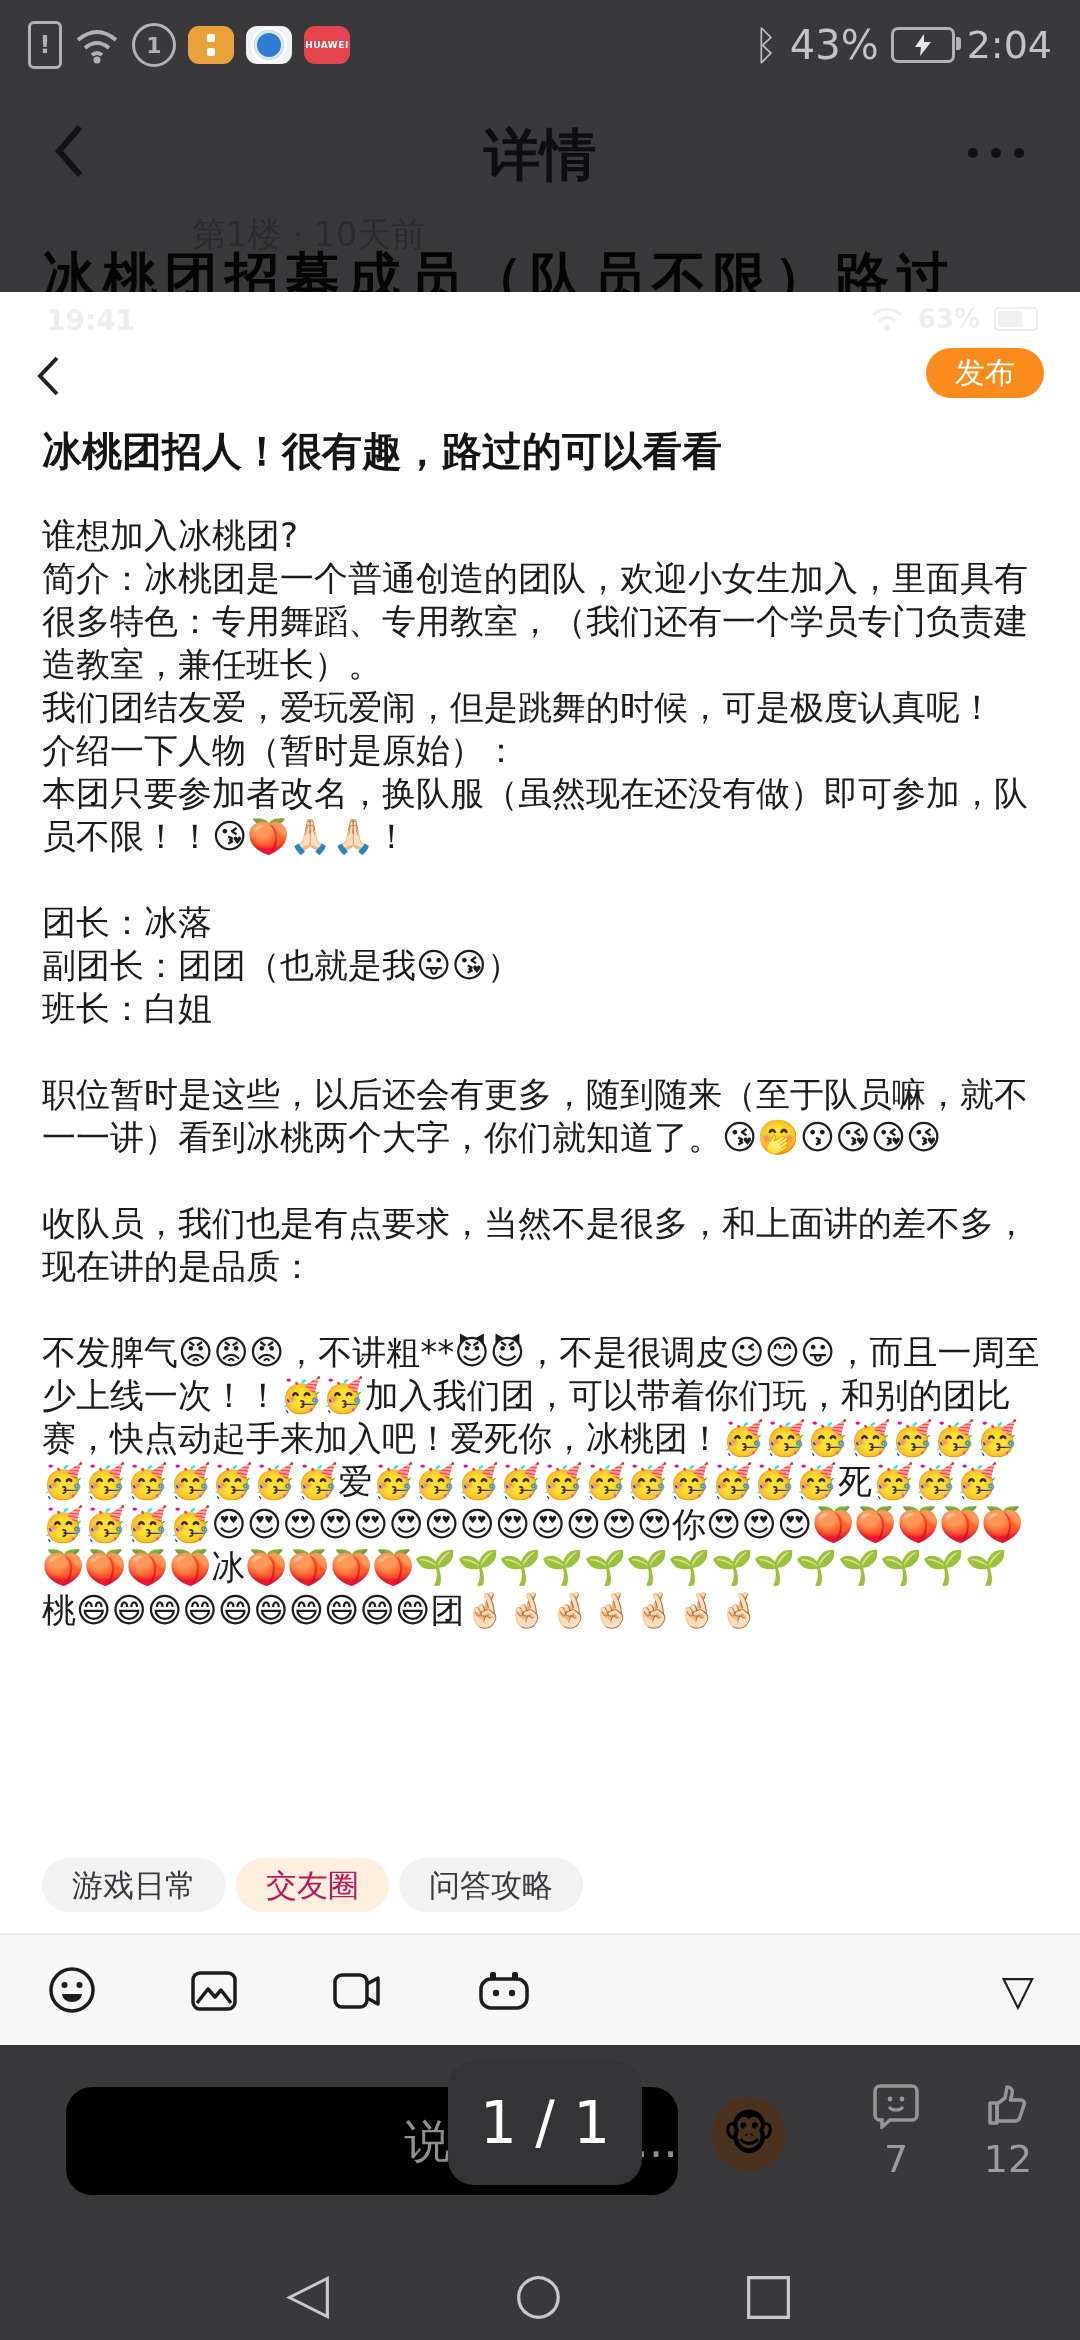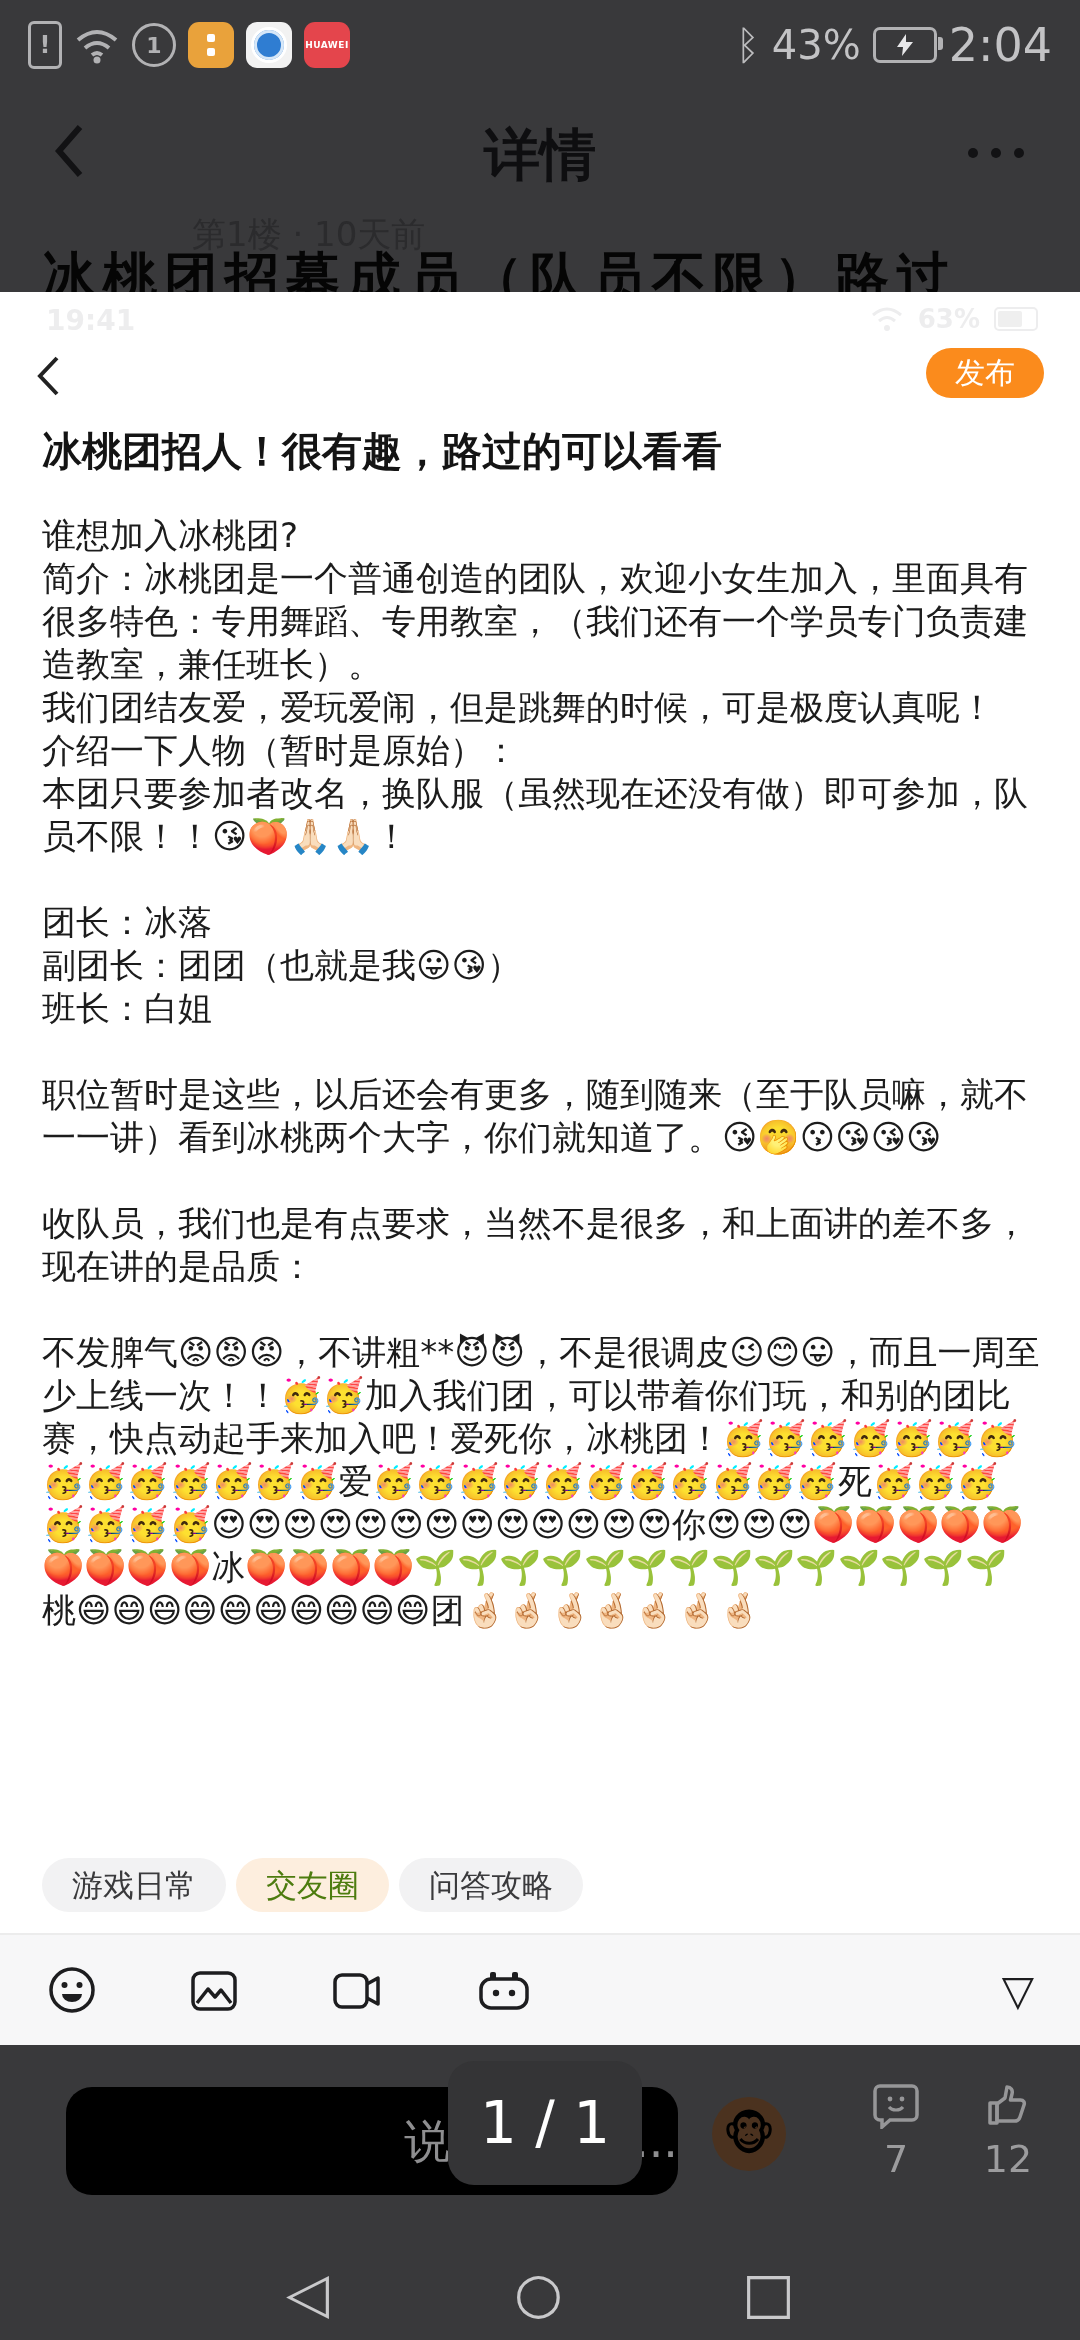--- a/index.html
+++ b/index.html
@@ -4,32 +4,32 @@
 <style>
   html,body{margin:0;padding:0;}
   body{width:1080px;height:2340px;position:relative;overflow:hidden;
        background:#39393b;font-family:"DejaVu Sans",sans-serif;}
 
   
   .sysbar{position:absolute;top:0;left:0;right:0;height:90px;display:flex;align-items:center;justify-content:space-between;padding:0 28px;box-sizing:border-box;}
   .sys-left{display:flex;align-items:center;gap:12px;}
   .sim-ico{width:28px;height:42px;border:3px solid #b2b2b4;border-radius:6px;color:#b2b2b4;font-size:24px;font-weight:bold;display:flex;align-items:center;justify-content:center;}
   .circle-ico{width:38px;height:38px;border:3px solid #b2b2b4;border-radius:50%;color:#b2b2b4;font-size:22px;font-weight:bold;display:flex;align-items:center;justify-content:center;}
-  .appico{width:46px;height:46px;border-radius:11px;display:flex;align-items:center;justify-content:center;}
+  .appico{width:46px;height:38px;border-radius:11px;display:flex;align-items:center;justify-content:center;}
   .appico.orange{background:#e9a23b;flex-direction:column;gap:6px;}
   .appico.orange i{width:8px;height:8px;background:#fff;border-radius:2px;}
   .appico.white{background:#f2f2f2;}
   .appico.white i{width:30px;height:30px;border-radius:50%;background:#2f7dd2;border:3px solid #fff;box-shadow:inset 0 0 0 3px #d6e7f8;}
   .appico.red{background:#e4454c;color:#fff;font-size:9px;font-weight:bold;letter-spacing:.5px;}
   .sys-right{display:flex;align-items:center;gap:12px;color:#c3c3c5;}
   .bt{font-size:40px;color:#bcbcbe;line-height:40px;}
   .pct{font-size:40px;}
   .battery{width:58px;height:30px;border:3px solid #b2b2b4;border-radius:7px;position:relative;display:flex;align-items:center;justify-content:center;}
   .battery:after{content:"";position:absolute;right:-9px;top:7px;width:5px;height:13px;background:#b2b2b4;border-radius:0 3px 3px 0;}
-  .clock{font-size:46px;}
+  .clock{font-size:38px;}
 
   
   .appheader{position:absolute;top:90px;left:0;right:0;height:150px;}
   .hdr-title{position:absolute;left:0;right:0;top:28px;text-align:center;font-size:56px;font-weight:bold;color:#0e0e10;}
   .hdr-back{position:absolute;left:52px;top:32px;}
   .hdr-more{position:absolute;right:56px;top:58px;display:flex;gap:13px;}
   .hdr-more i{width:10px;height:10px;border-radius:50%;background:#121214;}
 
   .bg-meta{position:absolute;top:212px;left:192px;font-size:34px;color:#2b2b2d;}
   .bg-title-clip{position:absolute;top:246px;left:42px;right:20px;height:46px;overflow:hidden;}
@@ -42,21 +42,21 @@
   .mini-batt{width:40px;height:20px;border:2px solid #ededee;border-radius:5px;position:relative;}
   .mini-batt i{position:absolute;left:2px;top:2px;bottom:2px;width:60%;background:#efefef;border-radius:2px;display:block;}
   .card-back{position:absolute;top:62px;left:34px;}
   .publish-btn{position:absolute;top:56px;right:36px;width:118px;height:50px;border-radius:25px;background:#fb8b1c;color:#fff;font-size:30px;display:flex;align-items:center;justify-content:center;}
   .post-title{position:absolute;top:132px;left:42px;right:42px;margin:0;font-size:40px;font-weight:bold;color:#141414;}
   .card-body{position:absolute;top:222px;left:42px;right:40px;}
   .card-body p{margin:0;min-height:43px;line-height:43px;font-size:34px;color:#1c1c1c;word-break:break-all;}
 
   .tags-row{position:absolute;top:1566px;left:42px;display:flex;gap:10px;justify-content:center;}
   .tag{height:54px;line-height:54px;padding:0 30px;border-radius:27px;background:#f2f2f3;color:#3a3a3c;font-size:31px;}
-  .tag.active{background:#fdeede;color:#4d7c0f;}
+  .tag.active{background:#fdeede;color:#be185d;}
 
   .toolbar{position:absolute;left:0;right:0;bottom:0;height:112px;background:#f7f7f8;border-top:2px solid #ececec;display:flex;align-items:center;padding:0 46px;box-sizing:border-box;gap:90px;}
   .tb-collapse{margin-left:auto;font-size:42px;color:#1d1d1f;}
 
   
   .bottombar{position:absolute;top:2045px;left:0;right:0;height:205px;}
   .cmt-input{position:absolute;left:66px;top:42px;width:612px;height:108px;border-radius:26px;background:#000000;color:#8e8e90;font-size:46px;line-height:108px;padding-left:38px;box-sizing:border-box;overflow:hidden;white-space:nowrap;text-align:right;}
   .page-ind{position:absolute;left:448px;top:16px;width:194px;height:124px;border-radius:26px;background:#343436;color:#ffffff;font-size:58px;display:flex;align-items:center;justify-content:center;}
   .avatar{position:absolute;left:712px;top:52px;width:74px;height:74px;border-radius:50%;background:#6d4526;display:flex;align-items:center;justify-content:center;font-size:46px;filter:brightness(.72) saturate(.85);}
   .stat{position:absolute;top:36px;width:80px;text-align:center;color:#9c9c9e;}

